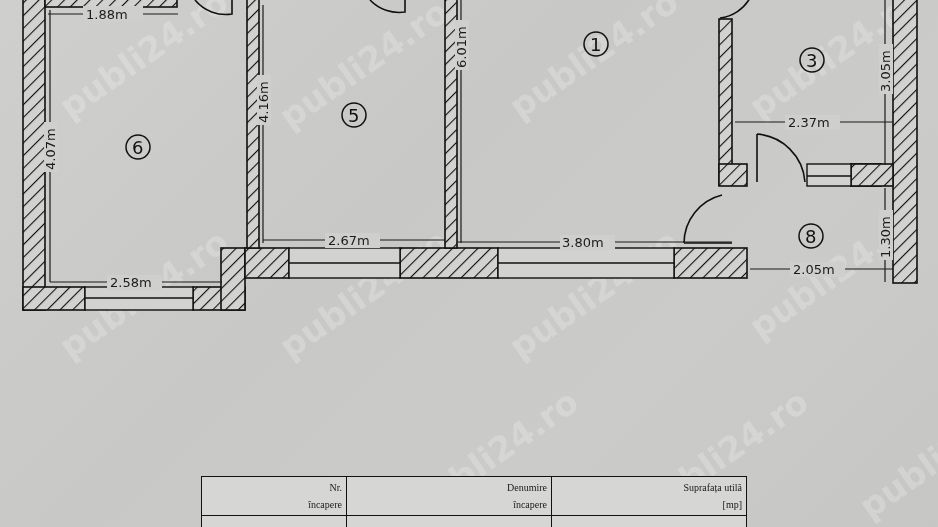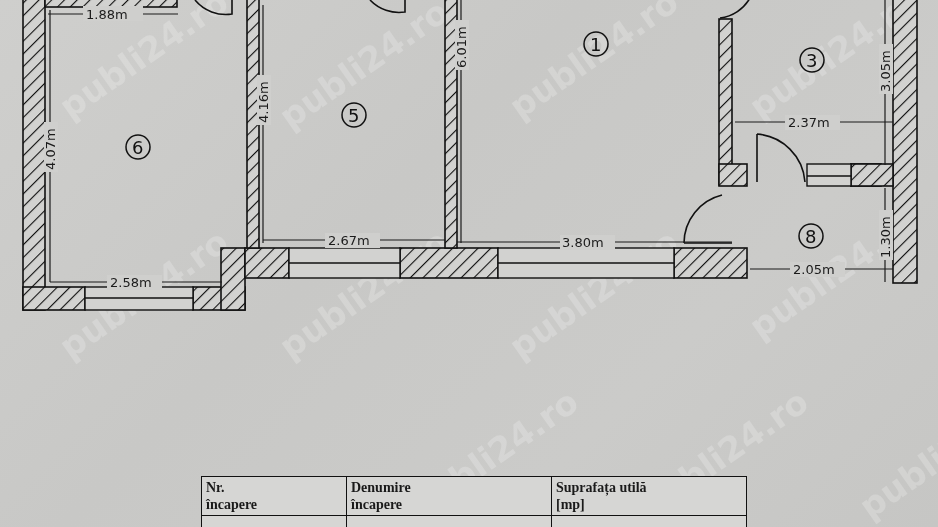--- a/index.html
+++ b/index.html
@@ -3,21 +3,21 @@
 <meta charset="utf-8">
 <style>
   html, body { margin:0; padding:0; }
   body { width:938px; height:527px; overflow:hidden; background:#c9c9c7; font-family:"DejaVu Sans", sans-serif; }
   .sheet { position:relative; width:938px; height:527px; background:linear-gradient(135deg,#cfcfcd 0%,#c8c8c6 40%,#cbcbc9 70%,#c6c6c4 100%); }
   svg.plan { position:absolute; left:0; top:0; }
   .dim { font-family:"DejaVu Sans", sans-serif; font-size:13px; fill:#1b1b1b; }
   .roomnum { font-family:"DejaVu Sans", sans-serif; font-size:18px; fill:#111; }
   .wm { font-family:"DejaVu Sans", sans-serif; font-size:34px; fill:#ffffff; fill-opacity:0.22; font-weight:bold; }
   .tbl { position:absolute; left:201px; top:476px; border-collapse:collapse; background:#d6d6d4; }
-  .tbl th { border:1.5px solid #111; font-family:"Liberation Serif", serif; font-weight:bold; font-size:14px; color:#1a1a1a; line-height:17px; padding:2px 4px; text-align:left; vertical-align:top; }
+  .tbl th { border:1.5px solid #111; font-family:"Liberation Serif", serif; font-weight:normal; font-size:10px; color:#1a1a1a; line-height:17px; padding:2px 4px; text-align:right; vertical-align:top; }
   .tbl .c1 { width:136px; } .tbl .c2 { width:196px; } .tbl .c3 { width:186px; }
   .tbl td { border:1.5px solid #111; height:20px; }
 </style>
 </head>
 <body>
 
 <div class="sheet">
 <svg class="plan" width="938" height="527" viewBox="0 0 938 527">
   <defs>
     <pattern id="hatch" patternUnits="userSpaceOnUse" width="9" height="9" patternTransform="rotate(45)">

